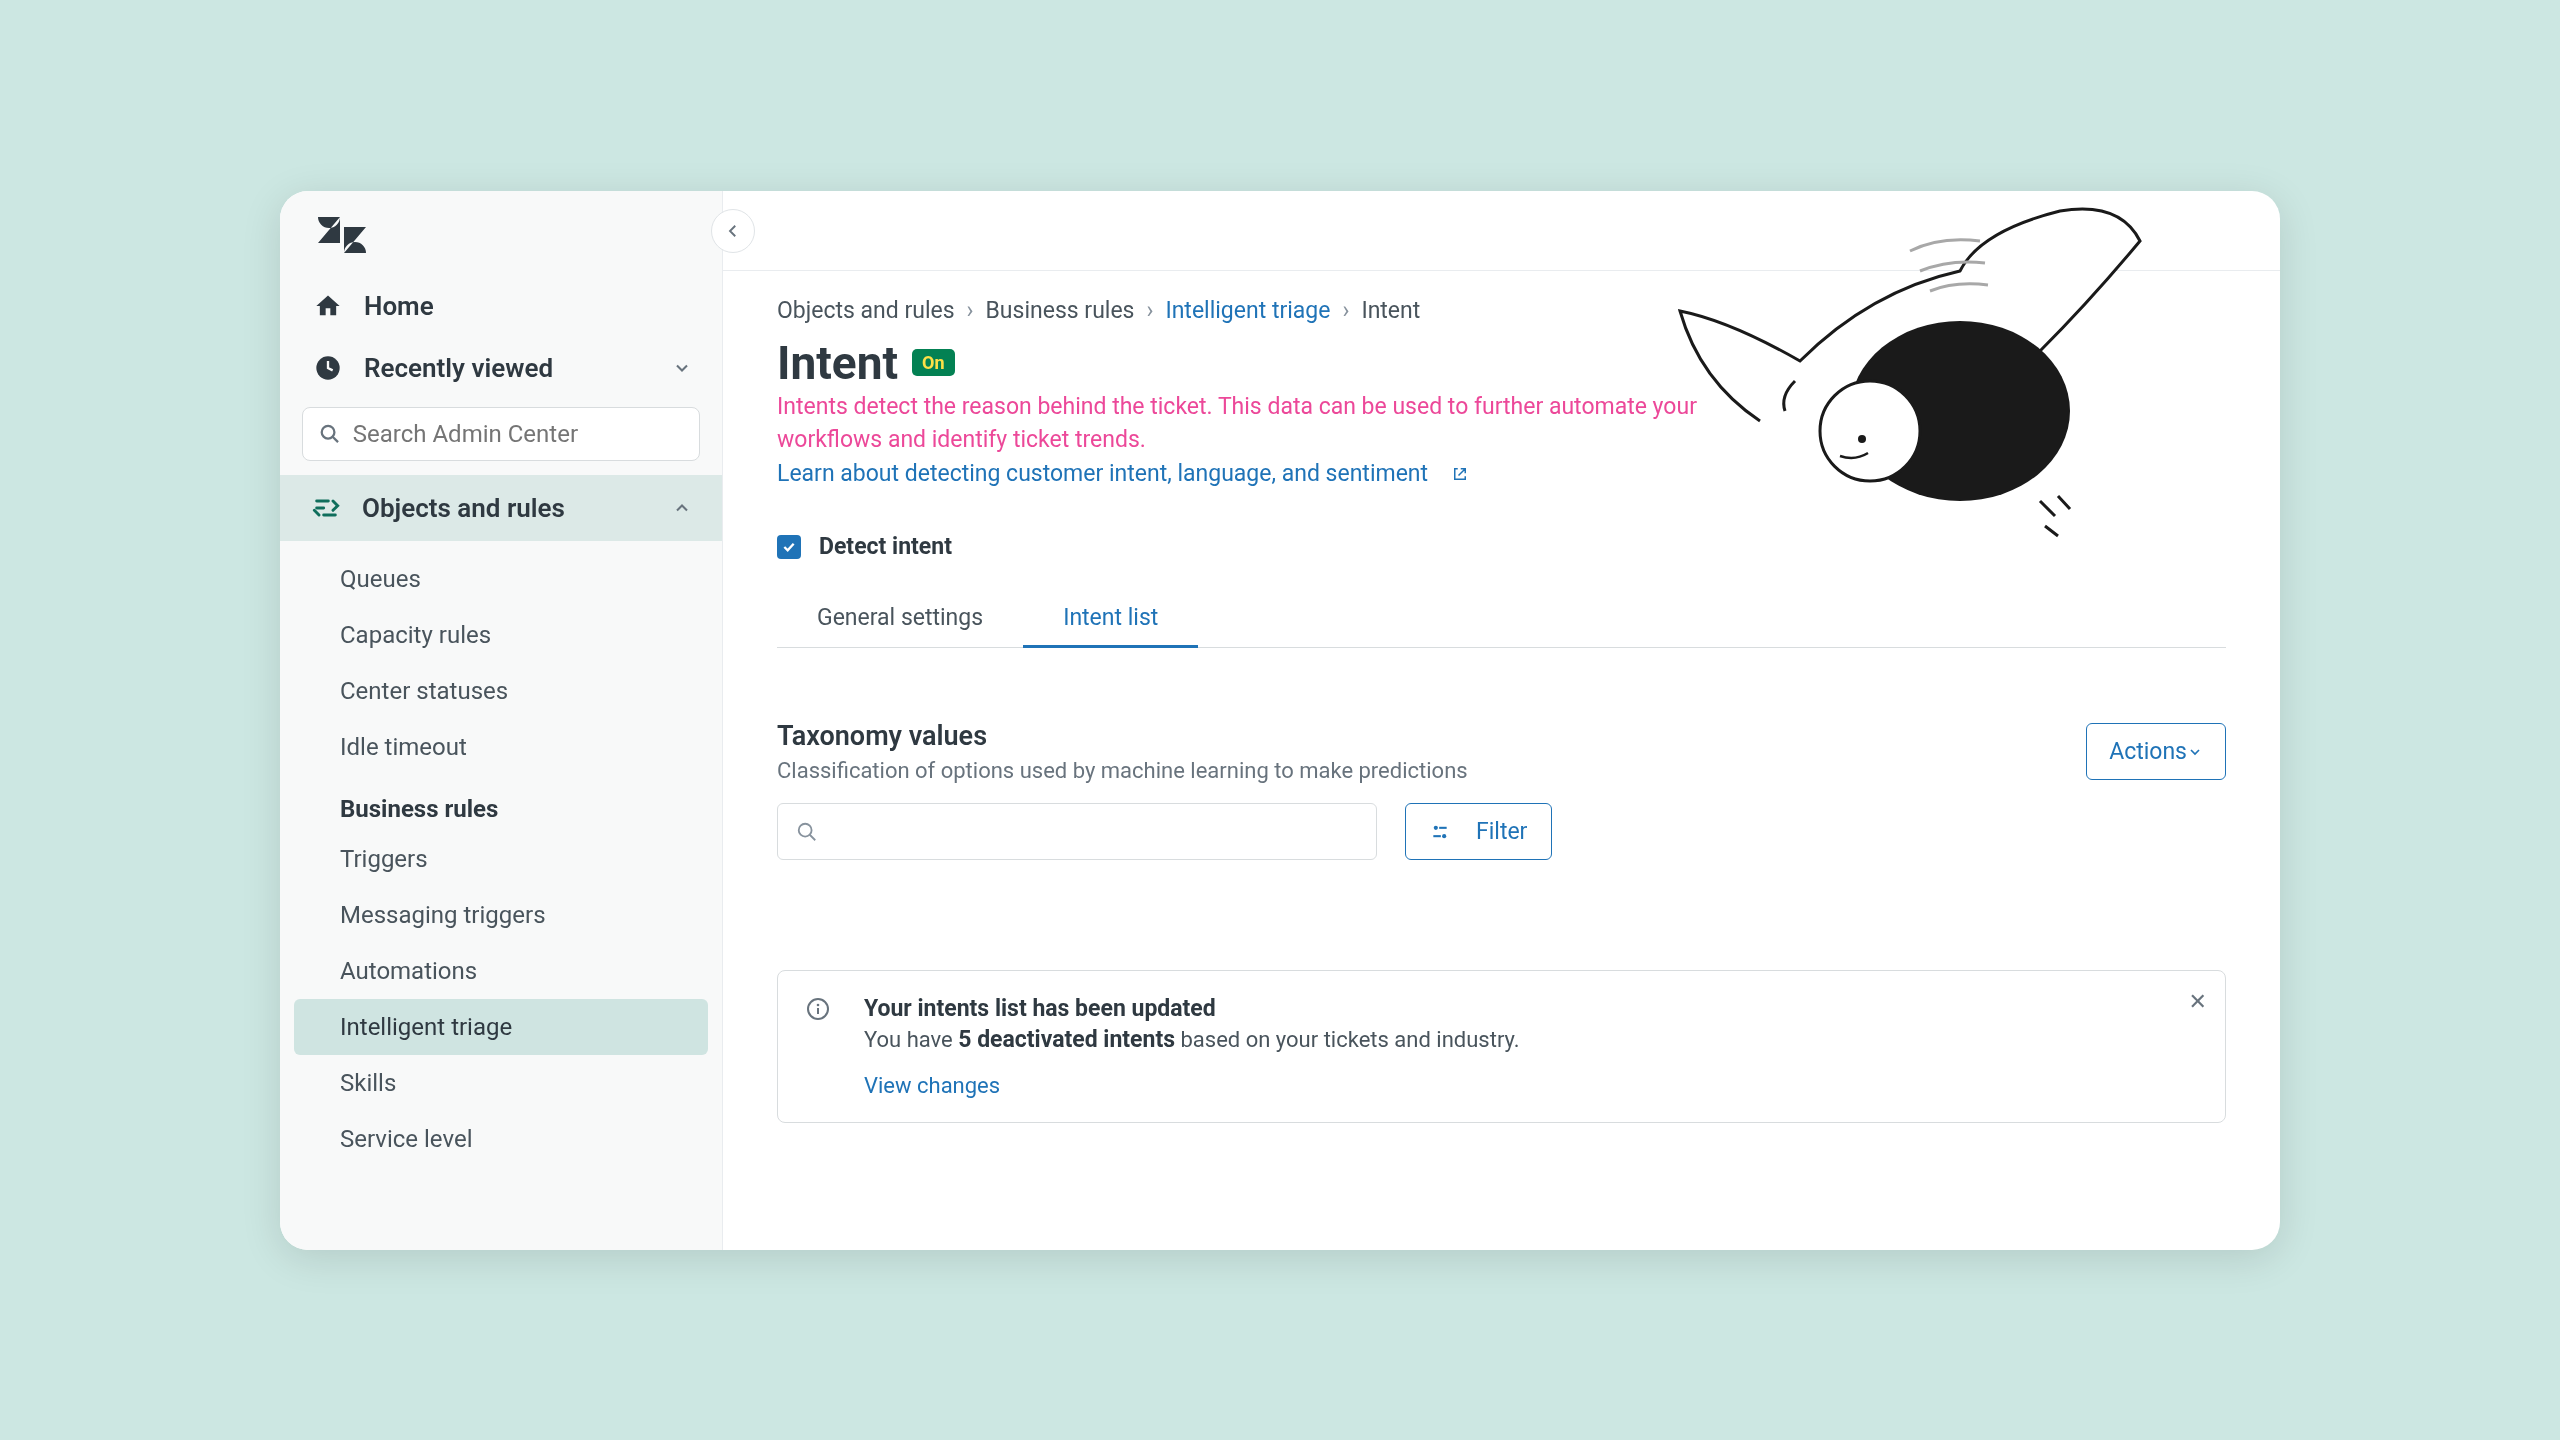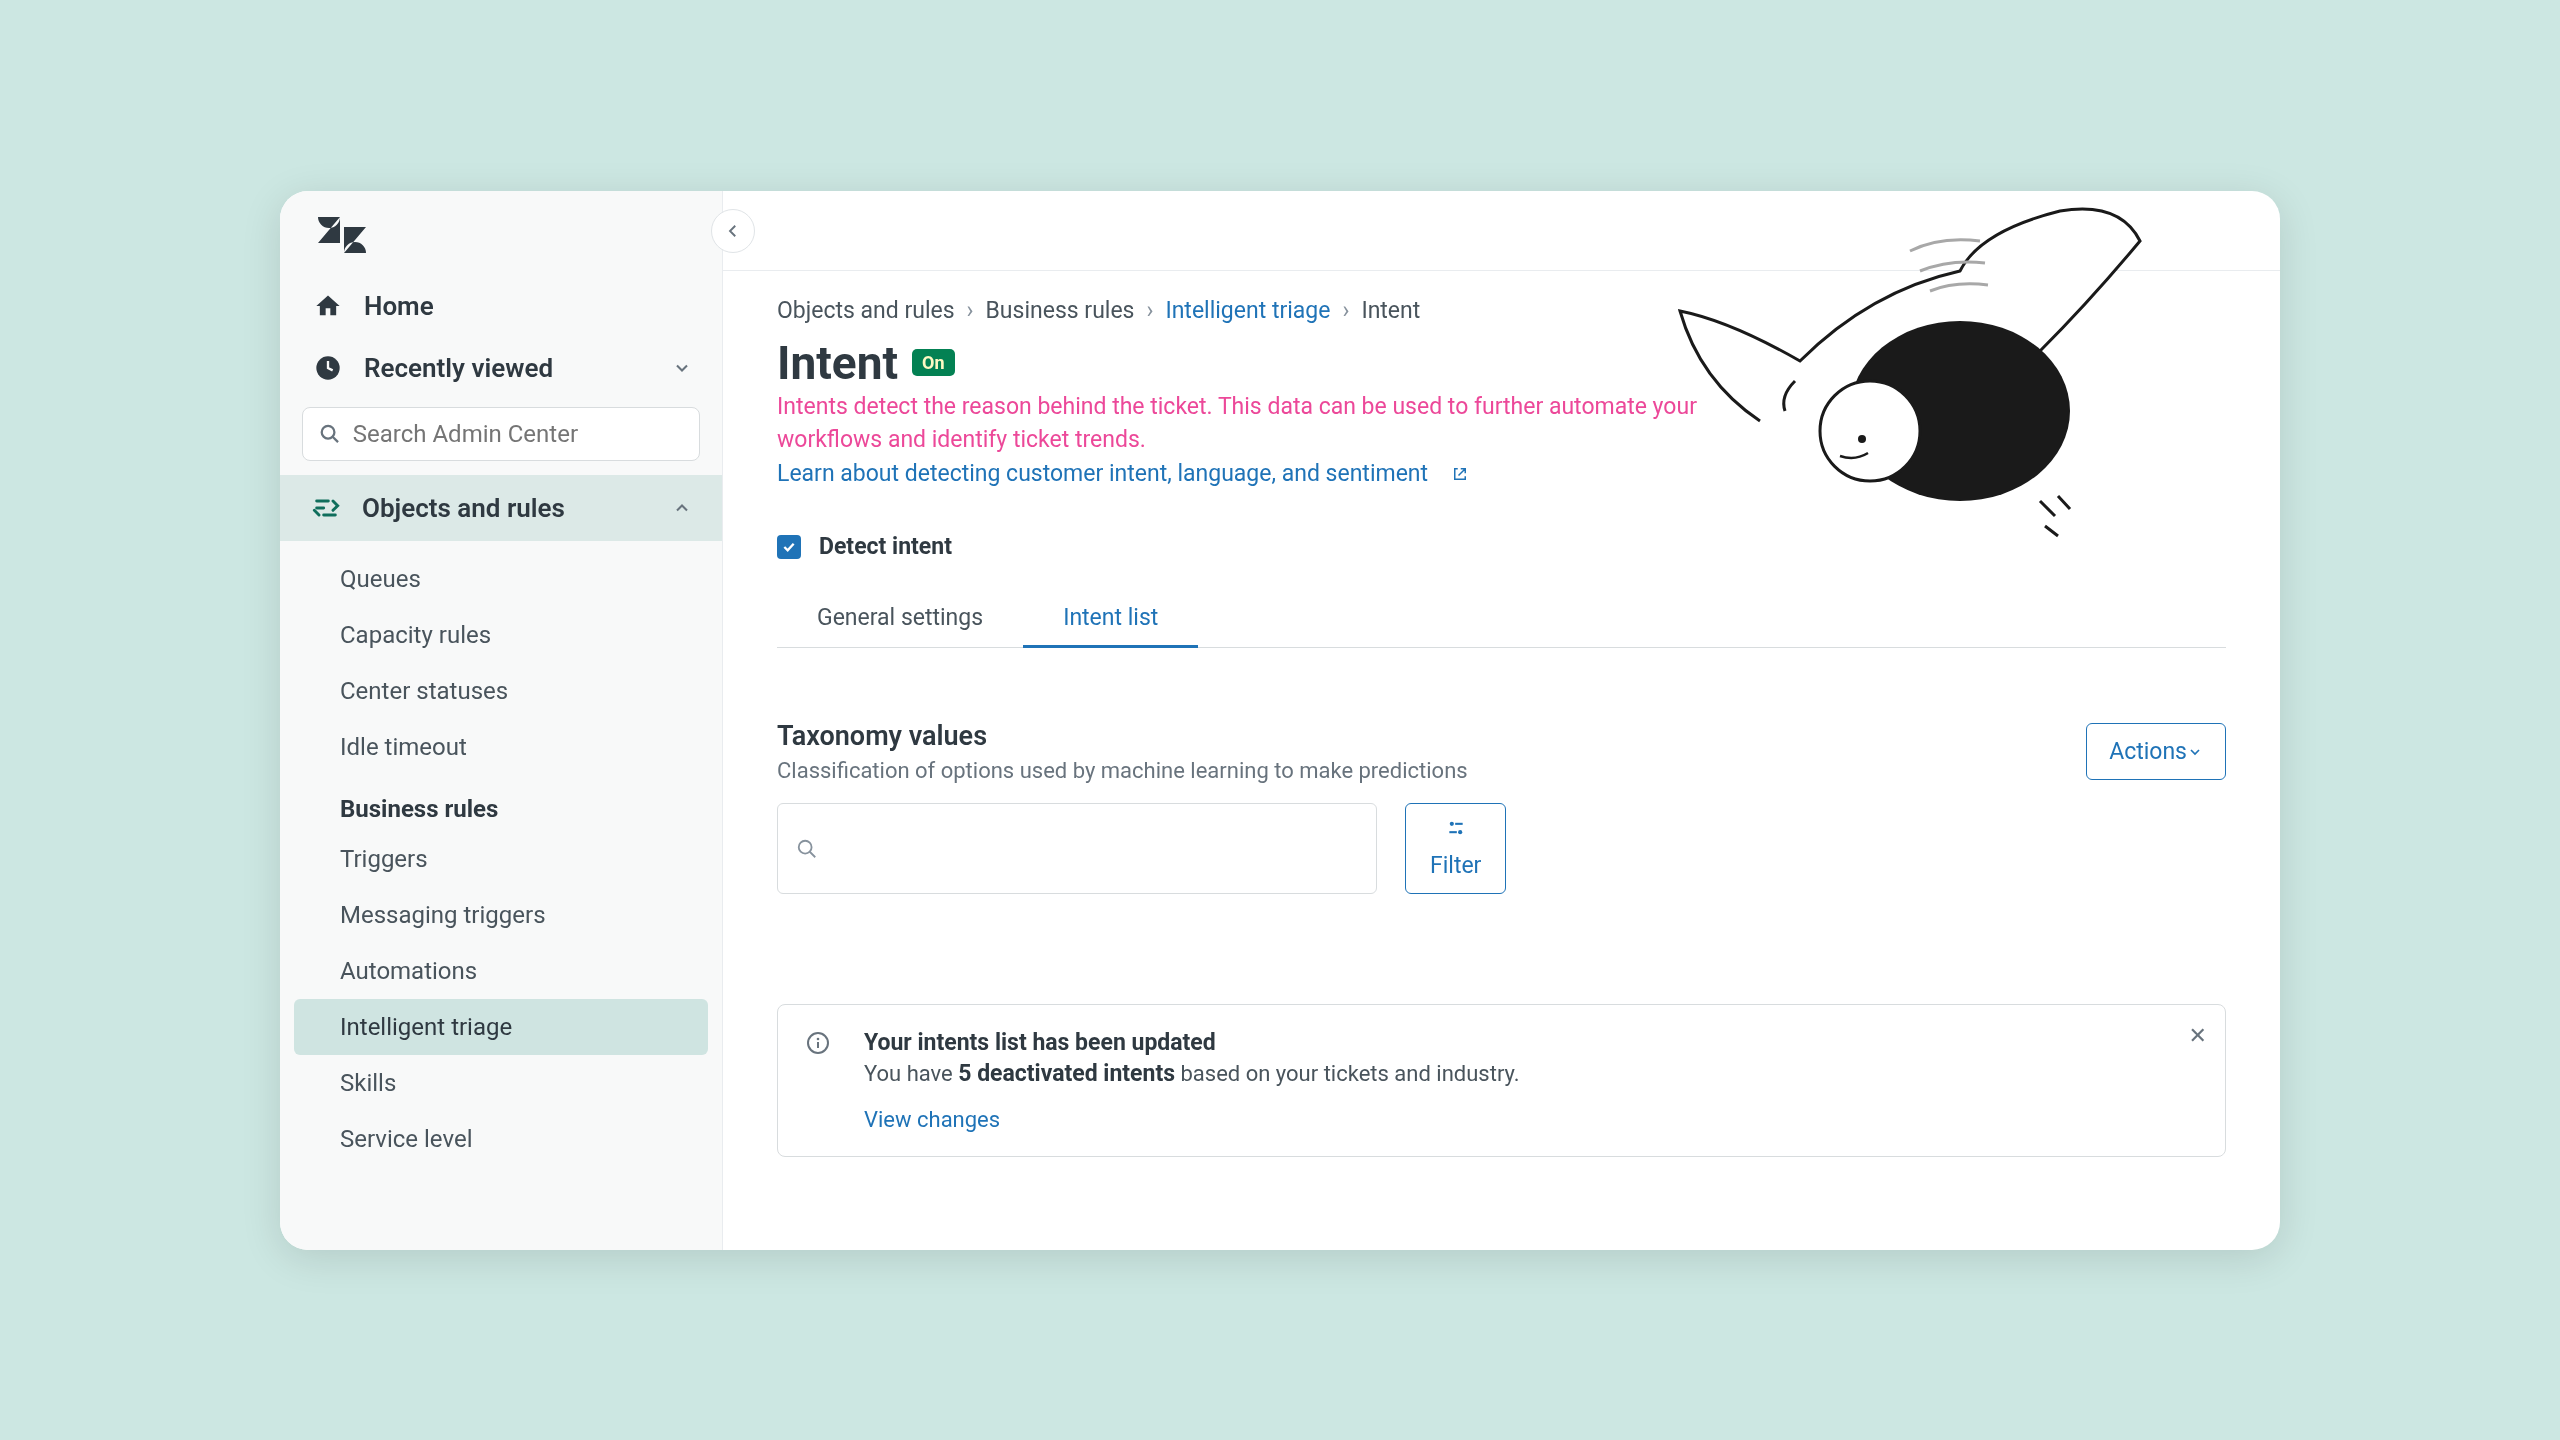--- a/index.html
+++ b/index.html
@@ -74,21 +74,21 @@
 .content { padding: 26px 54px 0 54px; }
 .breadcrumb {
   display: flex; align-items: center; gap: 12px;
   font-size: 23px; color: #49545c;
 }
 .breadcrumb .link { color: #1f73b7; }
 .breadcrumb .sep { color: #87929d; }
 .title-row { display: flex; align-items: center; gap: 14px; margin-top: 12px; }
 .title-row h1 { font-size: 46px; font-weight: 700; color: #2f3941; }
 .badge {
-  background: #038153; color: #fef9c3; font-size: 18px; font-weight: 700;
+  background: #038153; color: #fde047; font-size: 18px; font-weight: 700;
   padding: 3px 10px; border-radius: 5px;
 }
 .desc { font-size: 23px; color: #ec4899; margin-top: 0; max-width: 920px; line-height: 1.45; }
 .learn-link { color: #1f73b7; font-size: 23px; display: inline-flex; align-items: center; gap: 23px; margin-top: 4px; cursor: pointer; }
 .detect-row { display: flex; gap: 18px; margin-top: 46px; }
 .checkbox {
   width: 24px; height: 24px; background: #1f73b7; border-radius: 4px;
   display: flex; align-items: center; justify-content: center; flex-shrink: 0; margin-top: 2px;
 }
 .detect-text strong { font-size: 23px; color: #2f3941; font-weight: 700; }
@@ -105,21 +105,21 @@
   display: flex; align-items: center; cursor: pointer;
 }
 .filter-row { display: flex; gap: 28px; margin-top: 20px; }
 .tax-search {
   width: 600px; border: 1.5px solid #d8dcde; border-radius: 6px;
   padding: 14px 18px; display: flex; align-items: center;
 }
 .filter-btn {
   border: 1.5px solid #1f73b7; color: #1f73b7; background: #fff;
   padding: 14px 24px; border-radius: 6px; font-size: 23px;
-  display: flex; align-items: center; gap: 14px; cursor: pointer; flex-direction: column;
+  display: flex; align-items: center; gap: 26px; cursor: pointer;
 }
 .alert {
   margin-top: 110px; border: 1.5px solid #d8dcde; border-radius: 8px;
   padding: 24px 28px; display: flex; gap: 34px; position: relative;
 }
 .alert .close { position: absolute; top: 18px; right: 18px; color: #68737d; cursor: pointer; font-size: 22px; }
 .alert-body strong { font-size: 23px; color: #2f3941; font-weight: 700; }
 .alert-body p { font-size: 22px; color: #49545c; margin-top: 4px; }
 .alert-body .view { color: #1f73b7; font-size: 22px; margin-top: 20px; display: inline-block; cursor: pointer; }
 .illustration { position: absolute; top: -10px; right: 120px; z-index: 2; }

